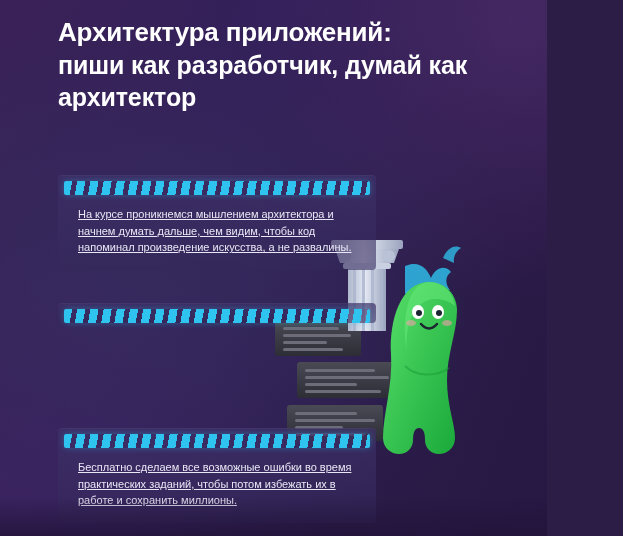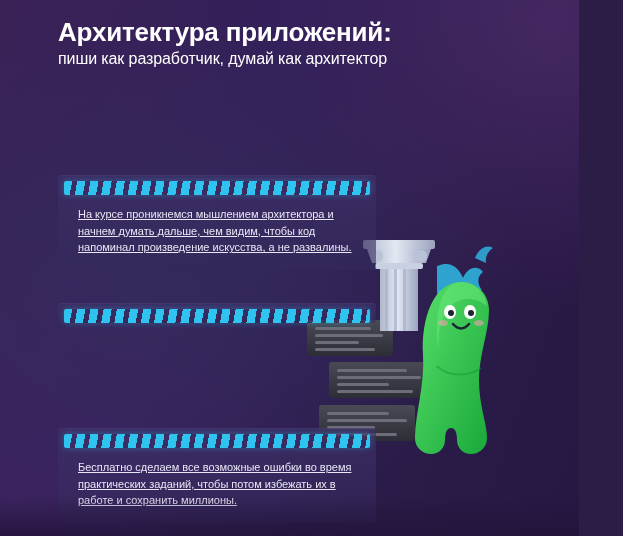--- a/index.html
+++ b/index.html
@@ -14,21 +14,20 @@
     background: #2b1d46;
   }
   .page {
     position: relative;
     width: 547px;
     height: 536px;
     background:
       radial-gradient(ellipse 520px 360px at 26% 52%, #352a5c 0%, rgba(53,42,92,0) 72%),
       linear-gradient(110deg, #3a2257 0%, #33205a 38%, #2a1b48 72%, #271743 100%);
     overflow: hidden;
-    padding-left: 32px;
   }
   
   .page:before {
     content: "";
     position: absolute;
     inset: 0;
     background:
       radial-gradient(circle at 96% 4%, rgba(90,50,120,.55) 0%, rgba(90,50,120,0) 38%),
       radial-gradient(circle at 3% 97%, rgba(70,40,110,.35) 0%, rgba(70,40,110,0) 40%);
     pointer-events: none;
@@ -44,22 +43,22 @@
     line-height: 1.28;
     z-index: 5;
   }
   .heading .line1 {
     font-size: 26px;
     font-weight: bold;
     letter-spacing: -0.2px;
     display: block;
   }
   .heading .line2 {
-    font-size: 16px;
-    font-weight: normal;
+    font-size: 25px;
+    font-weight: bold;
     display: block;
     letter-spacing: -0.1px;
   }
 
   
   .card {
     position: absolute;
     left: 58px;
     width: 318px;
     background: linear-gradient(180deg, rgba(62,48,104,.72) 0%, rgba(52,40,90,.58) 100%);

